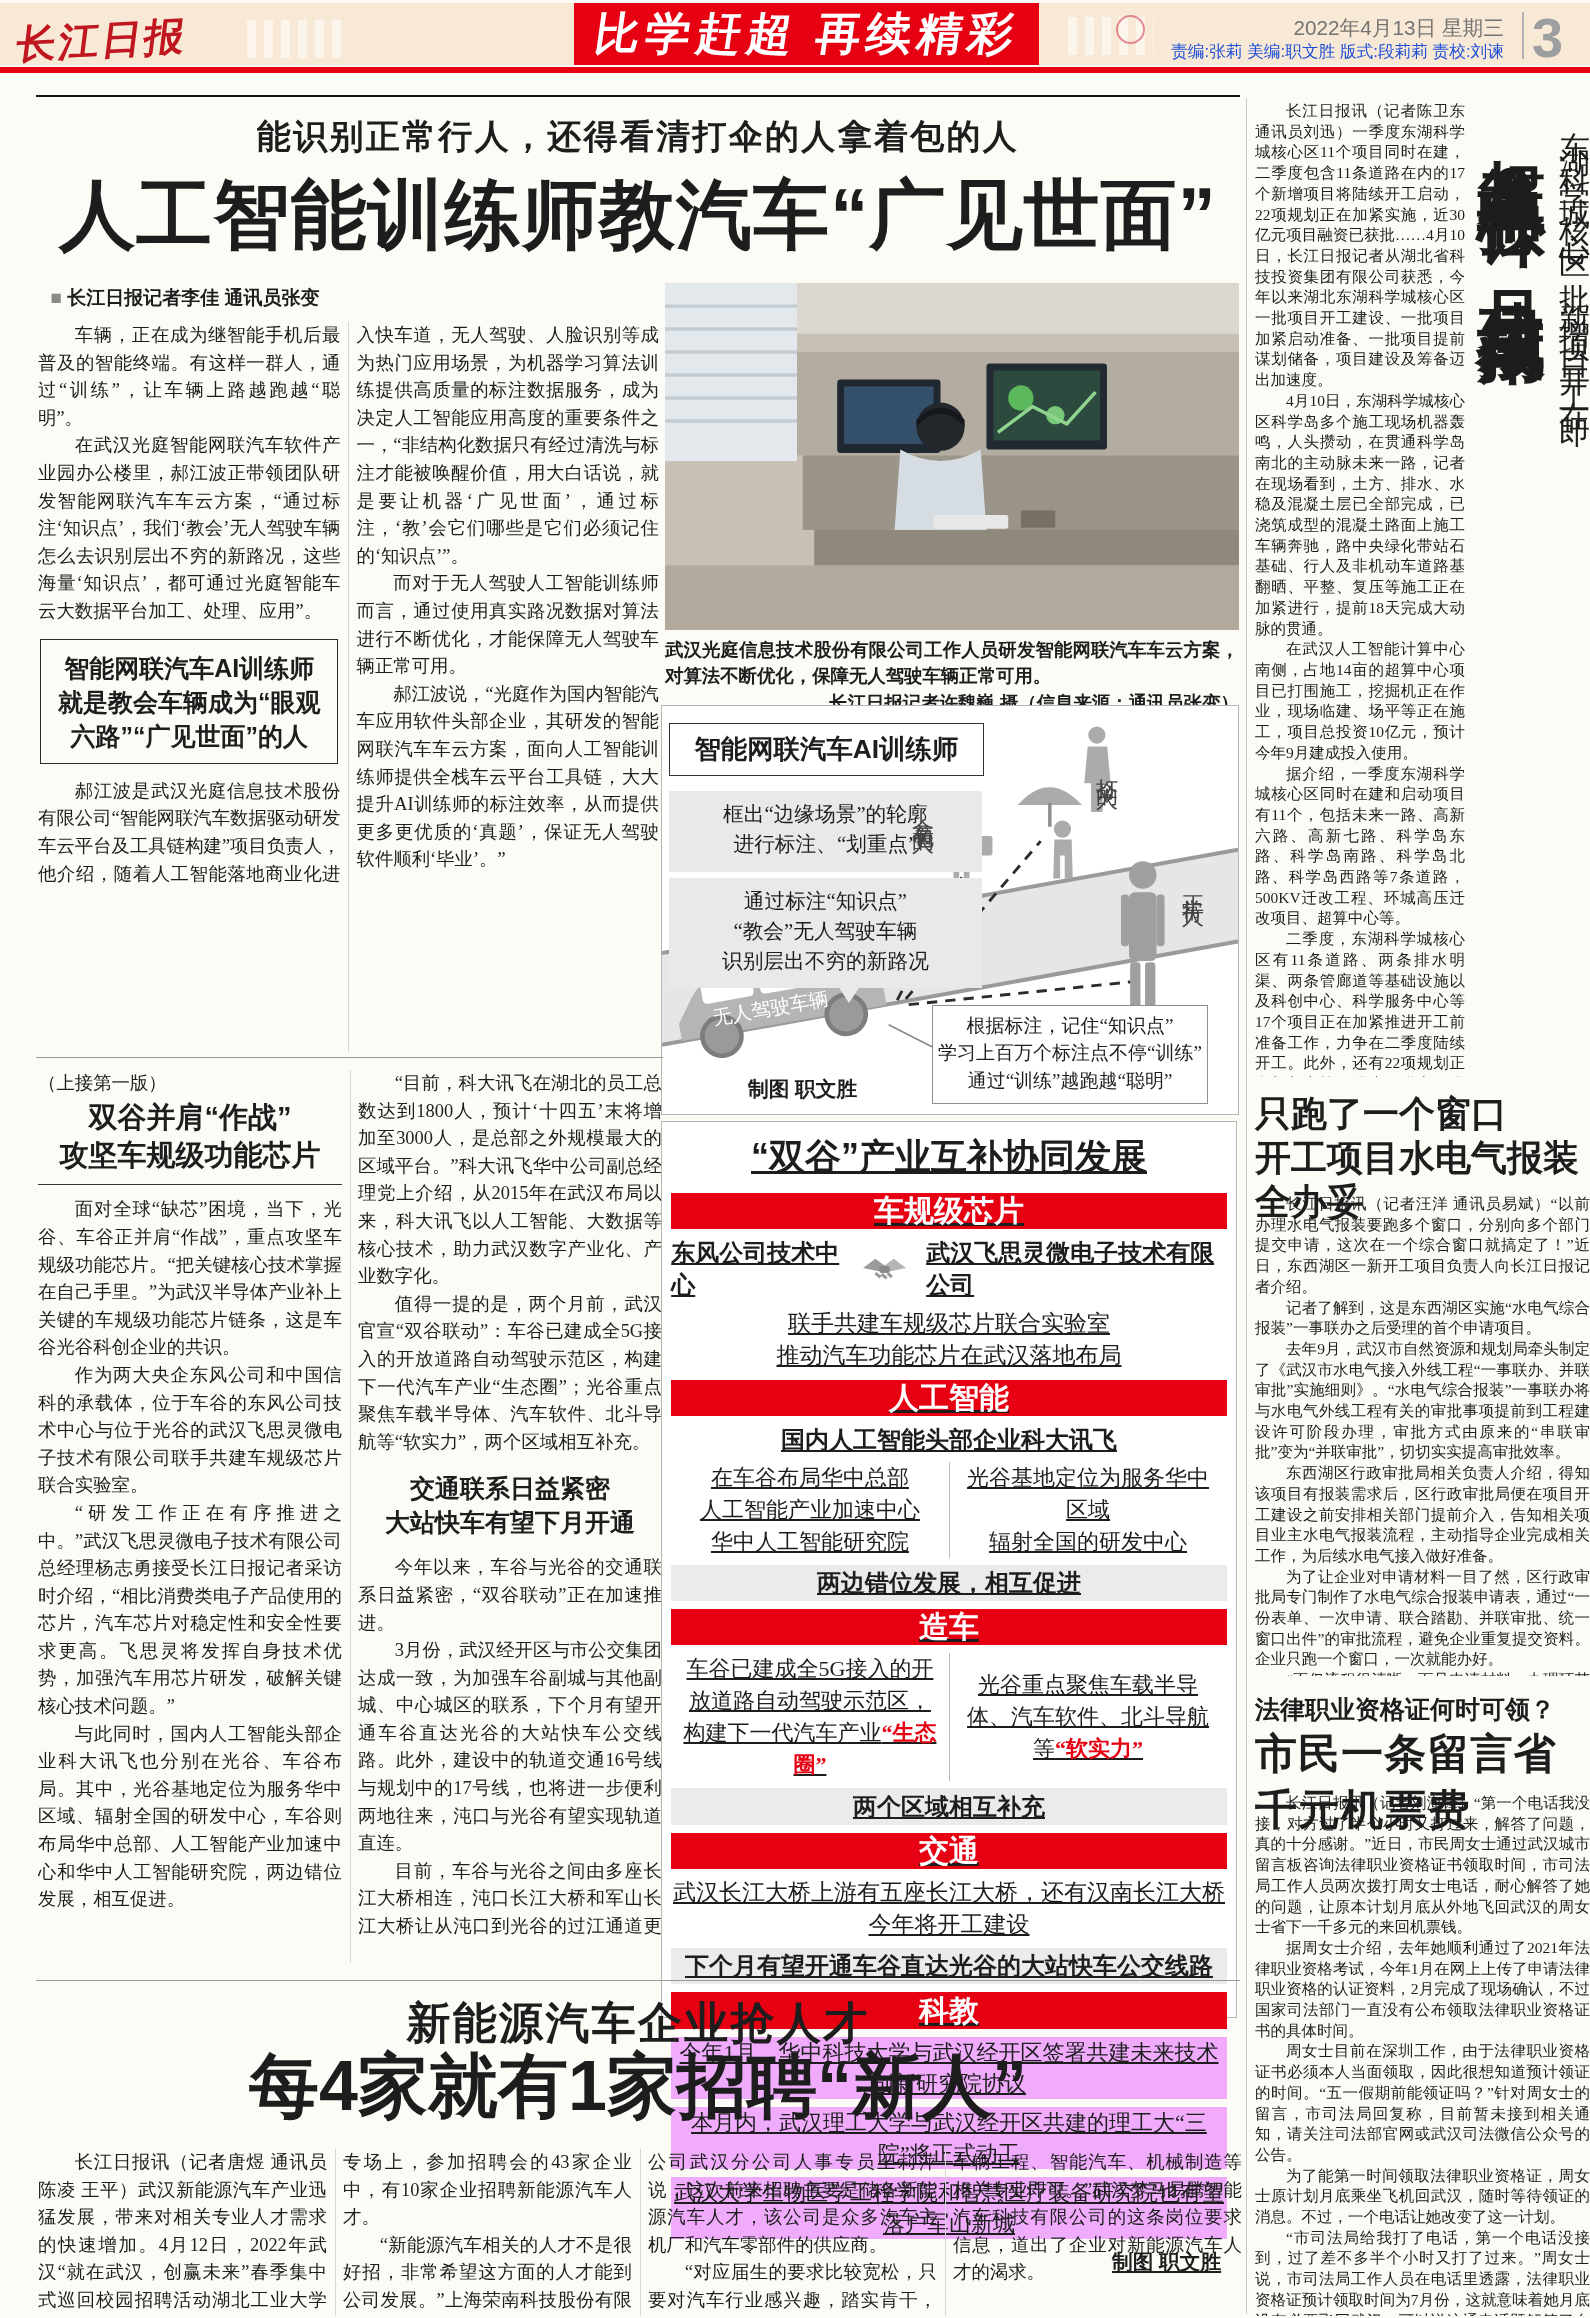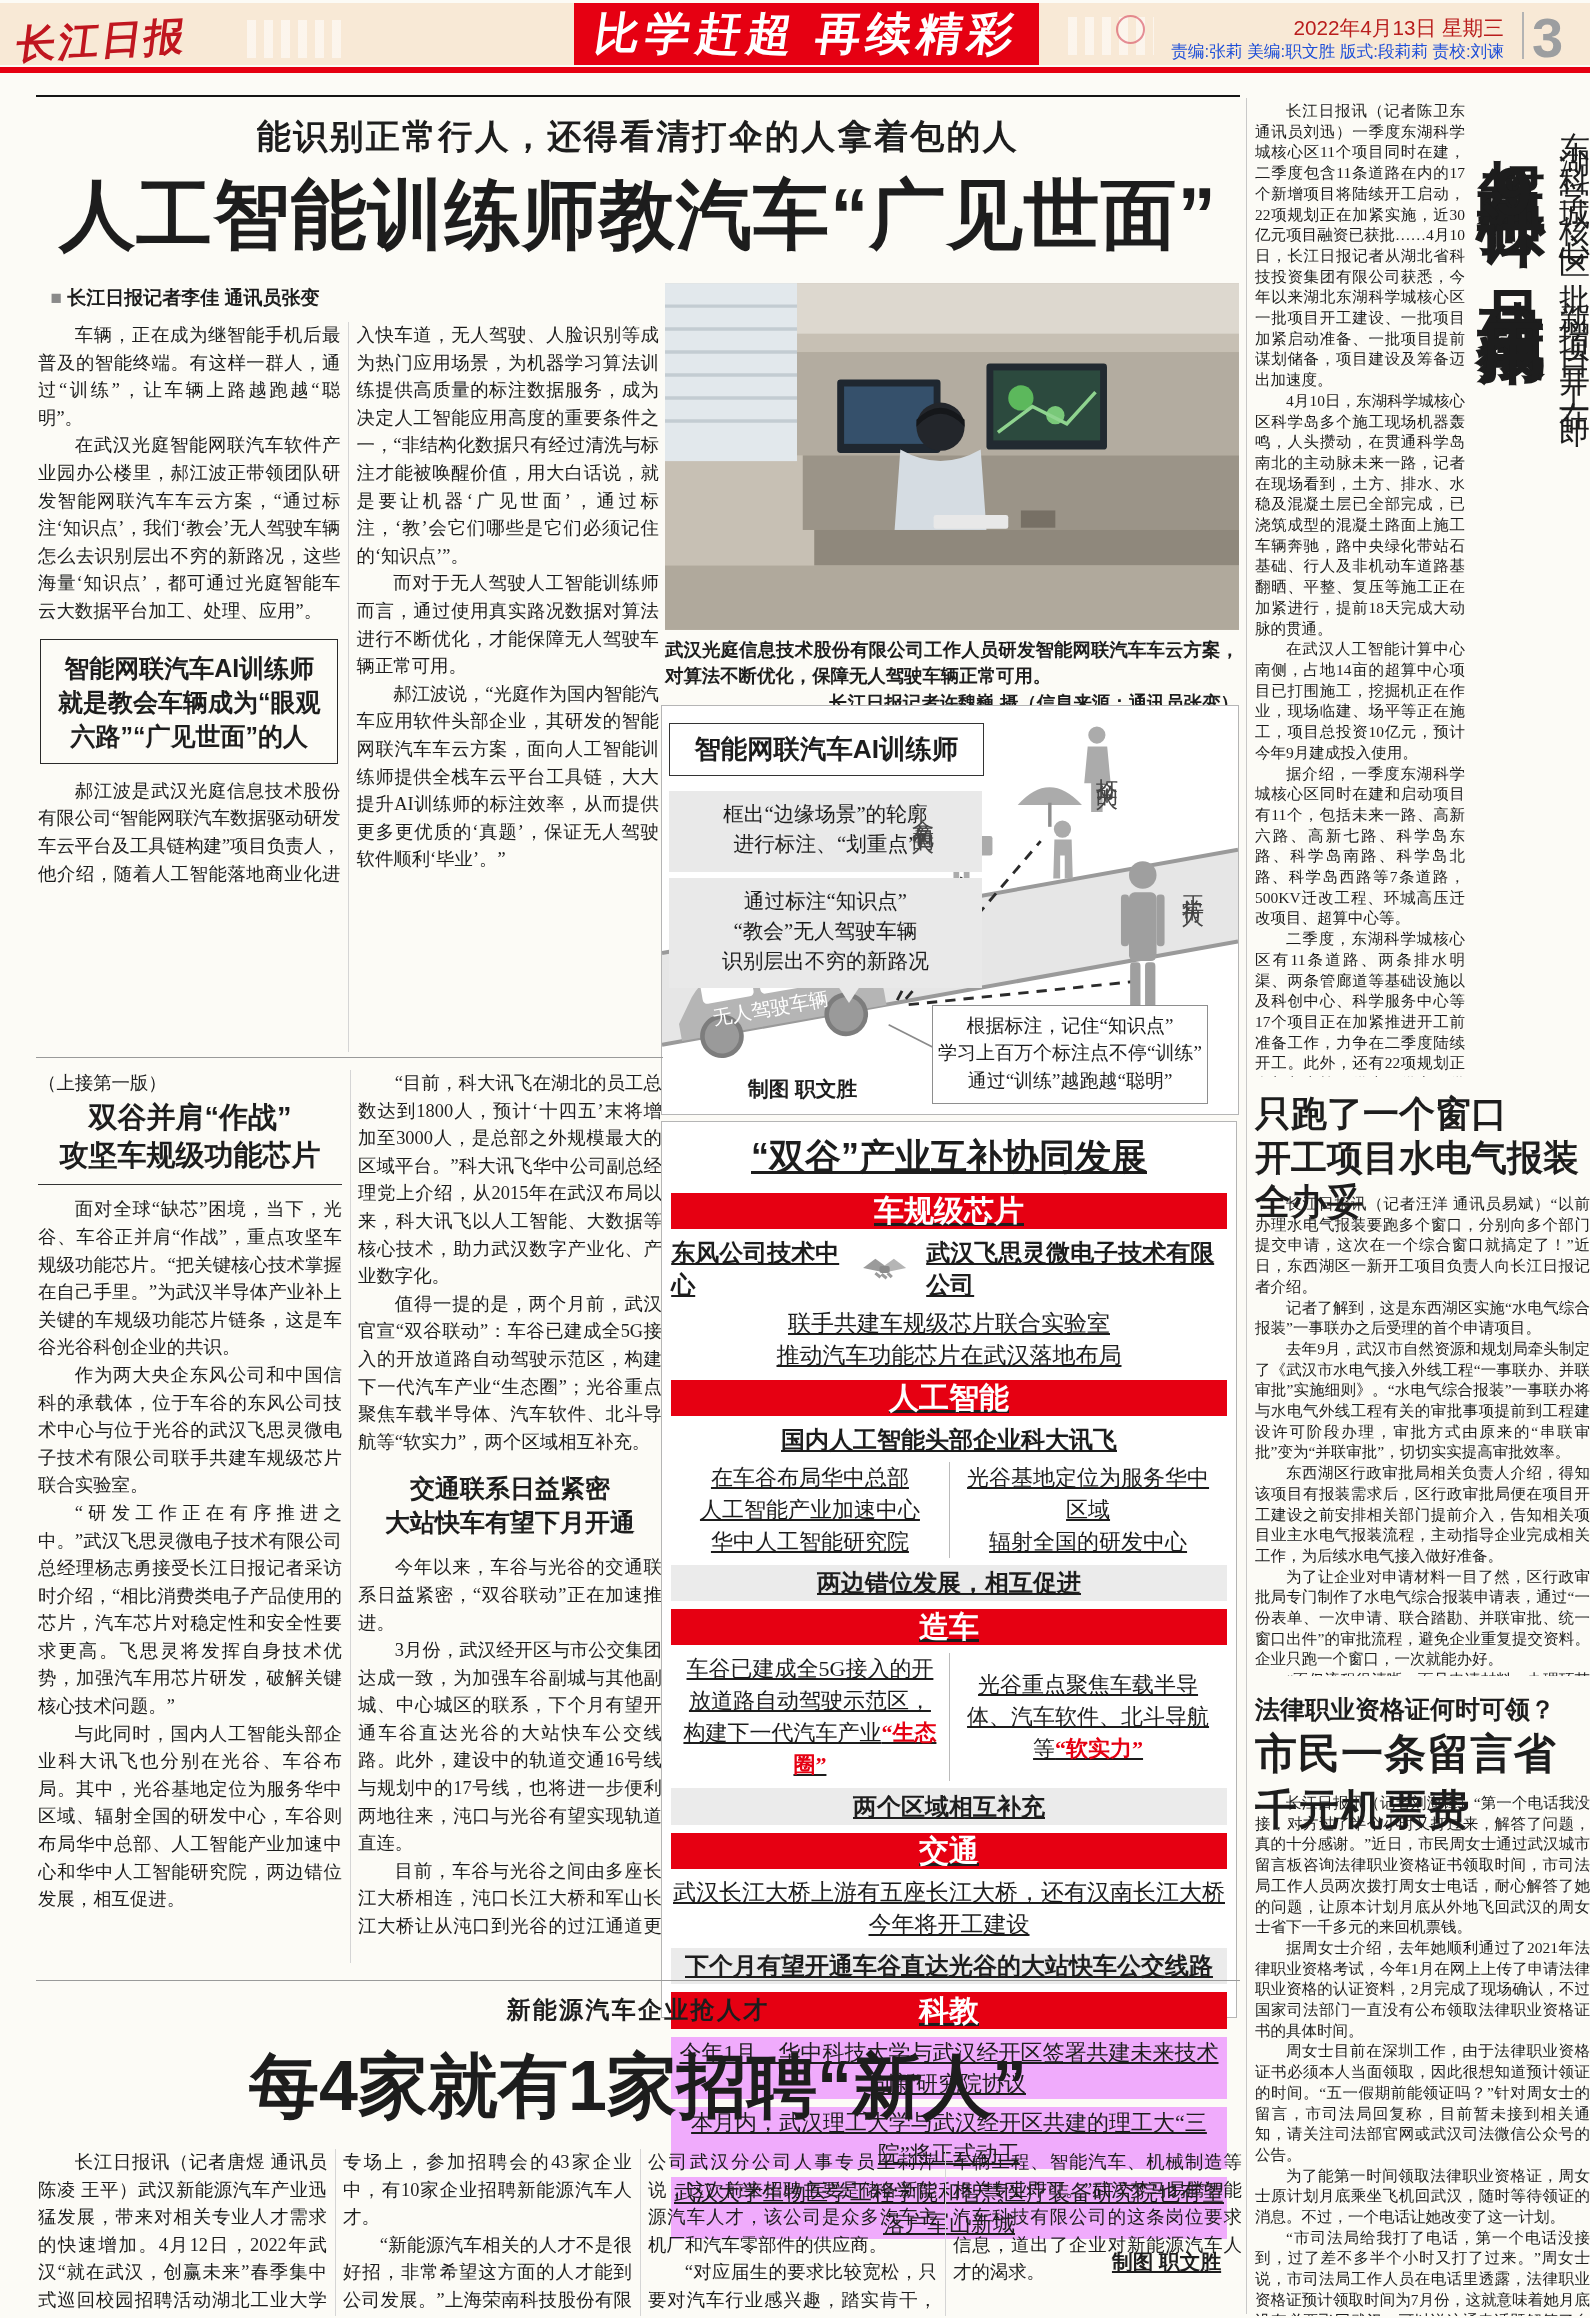--- a/index.html
+++ b/index.html
@@ -10,21 +10,21 @@
   .serif{font-family:"Liberation Serif","DejaVu Serif",serif;}
   
   .hdr-bg{left:0;top:3.4px;width:1591px;height:62px;background:#f8e9d6;}
   .deco-city{height:38px;opacity:.55;background:
      repeating-linear-gradient(90deg,#ffffff 0 9.2px,rgba(255,255,255,0) 9.2px 17px);}
   .logo{left:17px;top:12.6px;font-size:40px;font-weight:bold;color:#c0161f;
         transform:skewX(-10deg) rotate(-3deg);letter-spacing:2.3px;}
   .banner{left:574px;top:3.4px;width:465px;height:62px;background:#e60012;display:flex;
           align-items:center;justify-content:center;}
   .banner span{color:#fff;font-size:45px;font-weight:900;letter-spacing:5.7px;transform:skewX(-8deg);}
-  .date1{left:1171px;top:13.8px;width:333px;text-align:right;font-size:20.7px;color:#b91c1c;}
+  .date1{left:1171px;top:13.8px;width:333px;text-align:right;font-size:20.7px;color:#737373;}
   .date2{left:1091px;top:40px;width:413px;text-align:right;font-size:16.7px;color:#1d4ed8;}
   .pg-divider{left:1522px;top:11.5px;width:1.7px;height:47px;background:#b3b3b3;}
   .page-num{left:1532px;top:4.6px;font-size:56px;font-weight:bold;color:#9c9ea0;}
   .red-rule{left:0;top:67px;width:1591px;height:5.7px;background:#e60012;}
   .seal{left:1116px;top:15px;width:25px;height:25px;border:2.9px solid #d5485a;border-radius:50%;opacity:.6;}
   .vline{background:#c9c9c9;}
   
   .main-rule{left:36px;top:95px;width:1204px;height:2.3px;background:#151515;}
   .kicker{left:36px;top:114px;width:1204px;text-align:center;font-size:34px;font-weight:600;letter-spacing:2.3px;}
   .headline{left:36px;top:165px;width:1204px;text-align:center;font-size:76px;font-weight:900;letter-spacing:1.1px;}
@@ -95,21 +95,21 @@
   .sg-cols{display:flex;align-items:center;margin:5.7px 0;}
   .sg-col{flex:1;text-align:center;font-size:22px;line-height:32px;padding:0 8px;}
   .sg-div{width:0.6px;background:#bbb;align-self:stretch;}
   .gband{background:#ebebeb;text-align:center;font-weight:bold;font-size:24px;line-height:32px;
         padding:2.3px 0;margin:6.9px 0;font-family:"Liberation Sans","DejaVu Sans",sans-serif;}
   .grow{background:#f0abfc;text-align:center;font-size:22px;line-height:31px;padding:0 0;margin:8px 0;}
   .hl{color:#e60012;font-weight:bold;}
   .sg-credit{text-align:right;font-size:20.7px;font-weight:bold;padding-right:5.7px;margin-top:9.2px;}
   
   .bot-rule{left:36px;top:1980px;width:1204px;height:1.1px;background:#9a9a9a;}
-  .bot-kicker{left:36px;top:1994px;width:1204px;text-align:center;font-size:24px;font-weight:600;letter-spacing:2.3px;}
+  .bot-kicker{left:36px;top:1994px;width:1204px;text-align:center;font-size:44px;font-weight:600;letter-spacing:2.3px;}
   .bot-headline{left:36px;top:2040px;width:1204px;text-align:center;font-size:70px;font-weight:900;}
   .bot-cols{left:38px;top:2149px;width:1204px;height:167px;column-count:4;}
 </style>
 </head>
 <body>
 
 <div class="abs hdr-bg"></div>
 <div class="abs deco-city" style="left:247px;top:19.5px;width:98px;"></div>
 <div class="abs deco-city" style="left:1068px;top:17px;width:86px;"></div>
 <div class="abs logo serif">长江日报</div>

